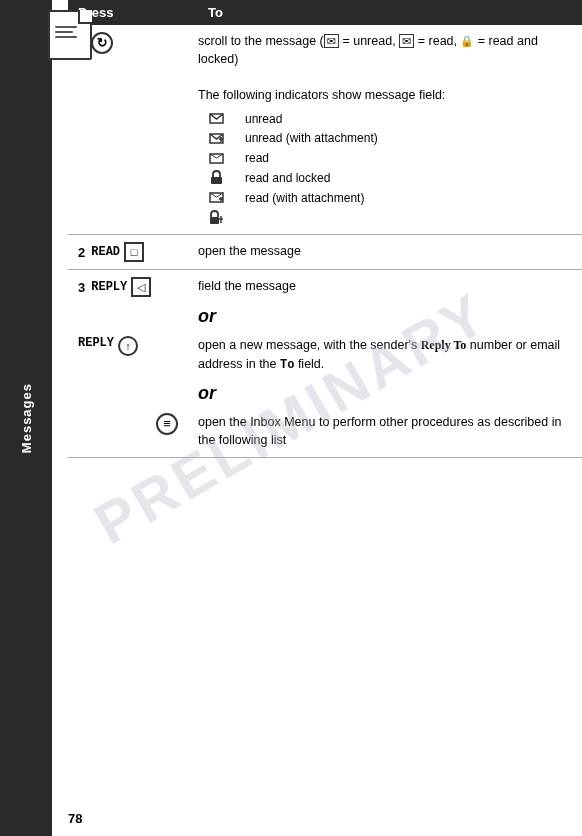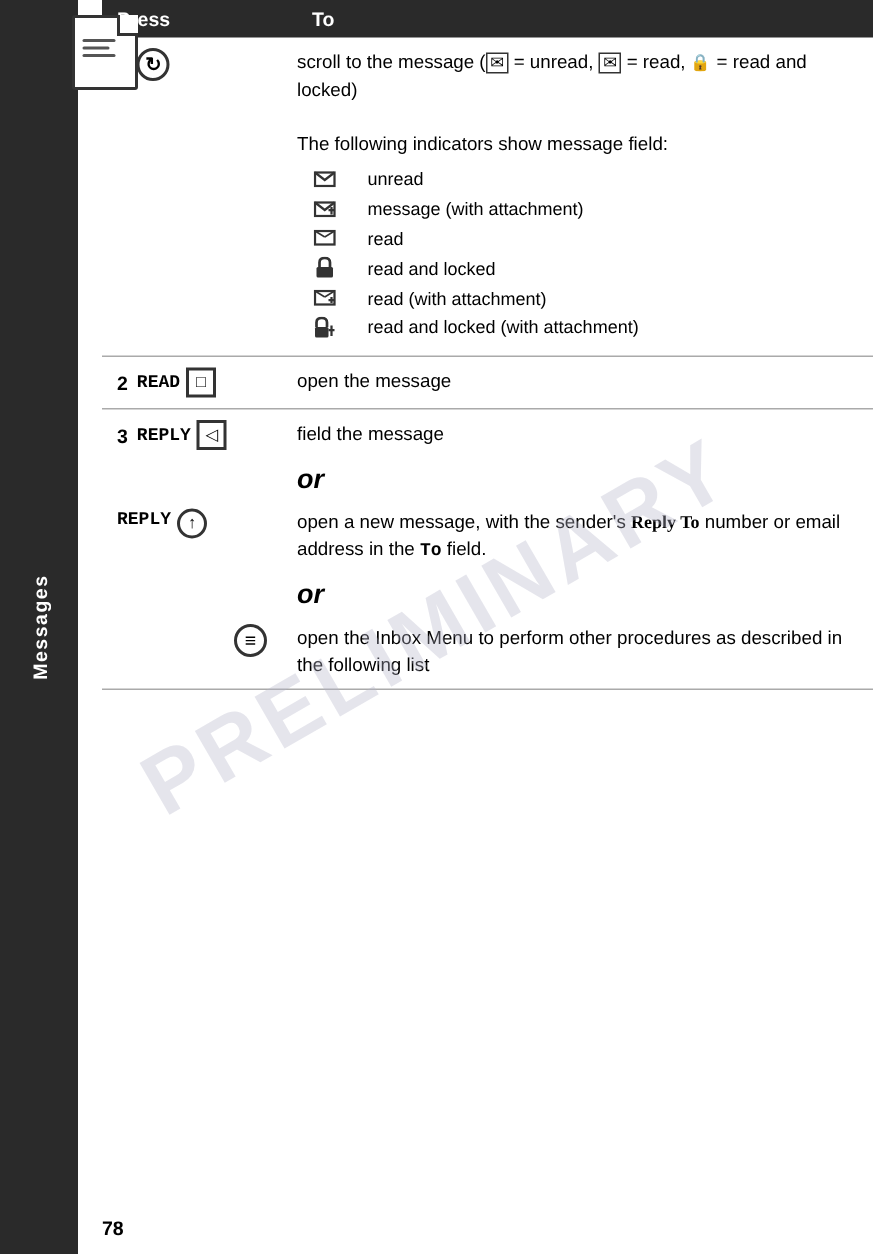--- a/index.html
+++ b/index.html
@@ -279,21 +279,21 @@
           </li>
           <li>
             <span class="status-icon">
               <svg width="15" height="11" viewBox="0 0 15 11">
                 <rect x="1" y="1" width="13" height="9" fill="white" stroke="#333" stroke-width="1.5"></rect>
                 <polyline points="1,1 7.5,6 14,1" fill="none" stroke="#333" stroke-width="1.5"></polyline>
                 <line x1="12" y1="4" x2="12" y2="9" stroke="#333" stroke-width="1.5"></line>
                 <line x1="10" y1="6" x2="14" y2="6" stroke="#333" stroke-width="1.5"></line>
               </svg>
             </span>
-            <span>message (with attachment)</span>
+            <span>unread (with attachment)</span>
           </li>
           <li>
             <span class="status-icon">
               <svg width="15" height="11" viewBox="0 0 15 11">
                 <rect x="1" y="1" width="13" height="9" fill="white" stroke="#333" stroke-width="1.5"></rect>
                 <line x1="1" y1="1" x2="7.5" y2="5" stroke="#333" stroke-width="1"></line>
                 <line x1="14" y1="1" x2="7.5" y2="5" stroke="#333" stroke-width="1"></line>
               </svg>
             </span>
             <span>read</span>
@@ -321,21 +321,20 @@
           </li>
           <li>
             <span class="status-icon">
               <svg width="15" height="15" viewBox="0 0 15 15">
                 <rect x="1" y="7" width="9" height="7" rx="1" fill="#333"></rect>
                 <path d="M2 7 V4 Q2 1 5.5 1 Q9 1 9 4 V7" fill="none" stroke="#333" stroke-width="1.8"></path>
                 <line x1="12" y1="6" x2="12" y2="13" stroke="#333" stroke-width="1.5"></line>
                 <line x1="10" y1="9" x2="14" y2="9" stroke="#333" stroke-width="1.5"></line>
               </svg>
             </span>
-            <span>read and locked (with attachment)</span>
           </li>
         </ul>
       </div>
     </div>
 
     <div class="data-row">
       <div class="cell-left" style="align-items:center;">
         <span class="step-number">2</span>
         <span style="font-weight:bold;font-size:12px;font-family:'Courier New',monospace;">READ</span>
         <span style="display:inline-block;width:20px;height:20px;border:2px solid #333;text-align:center;line-height:16px;font-size:11px;">□</span>

